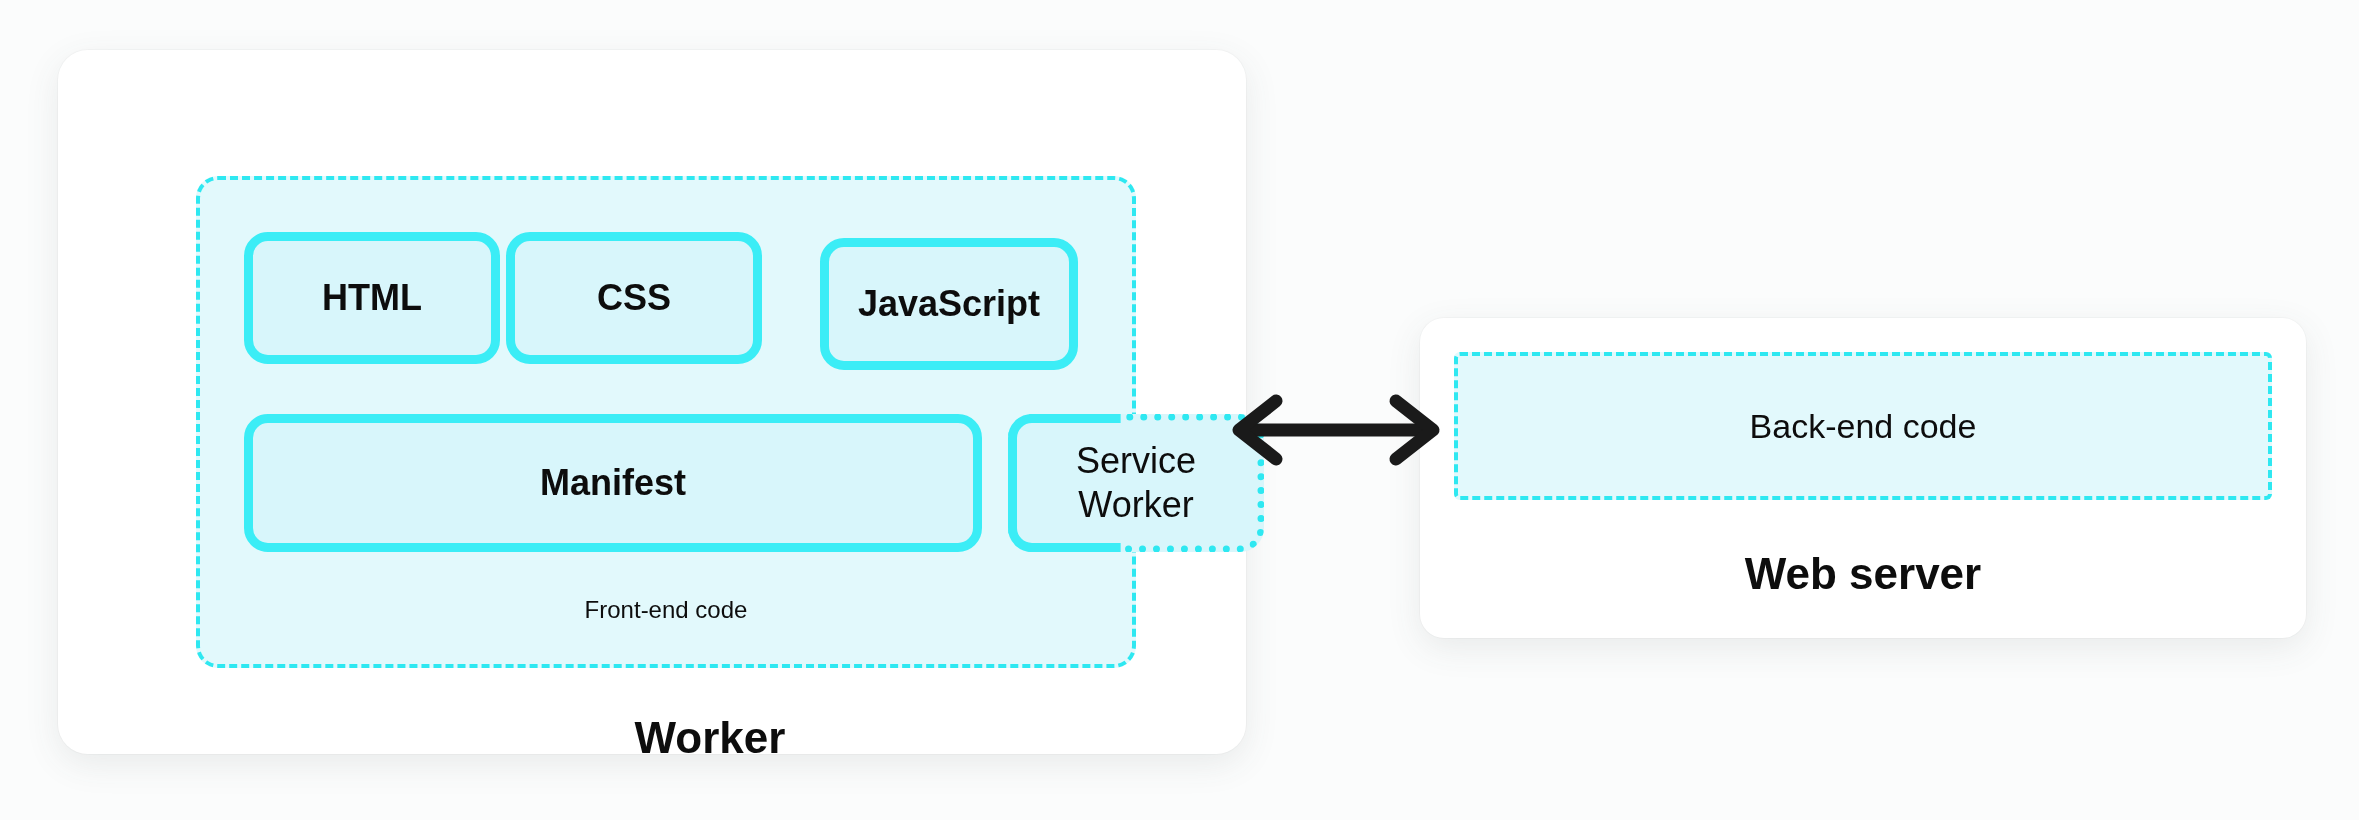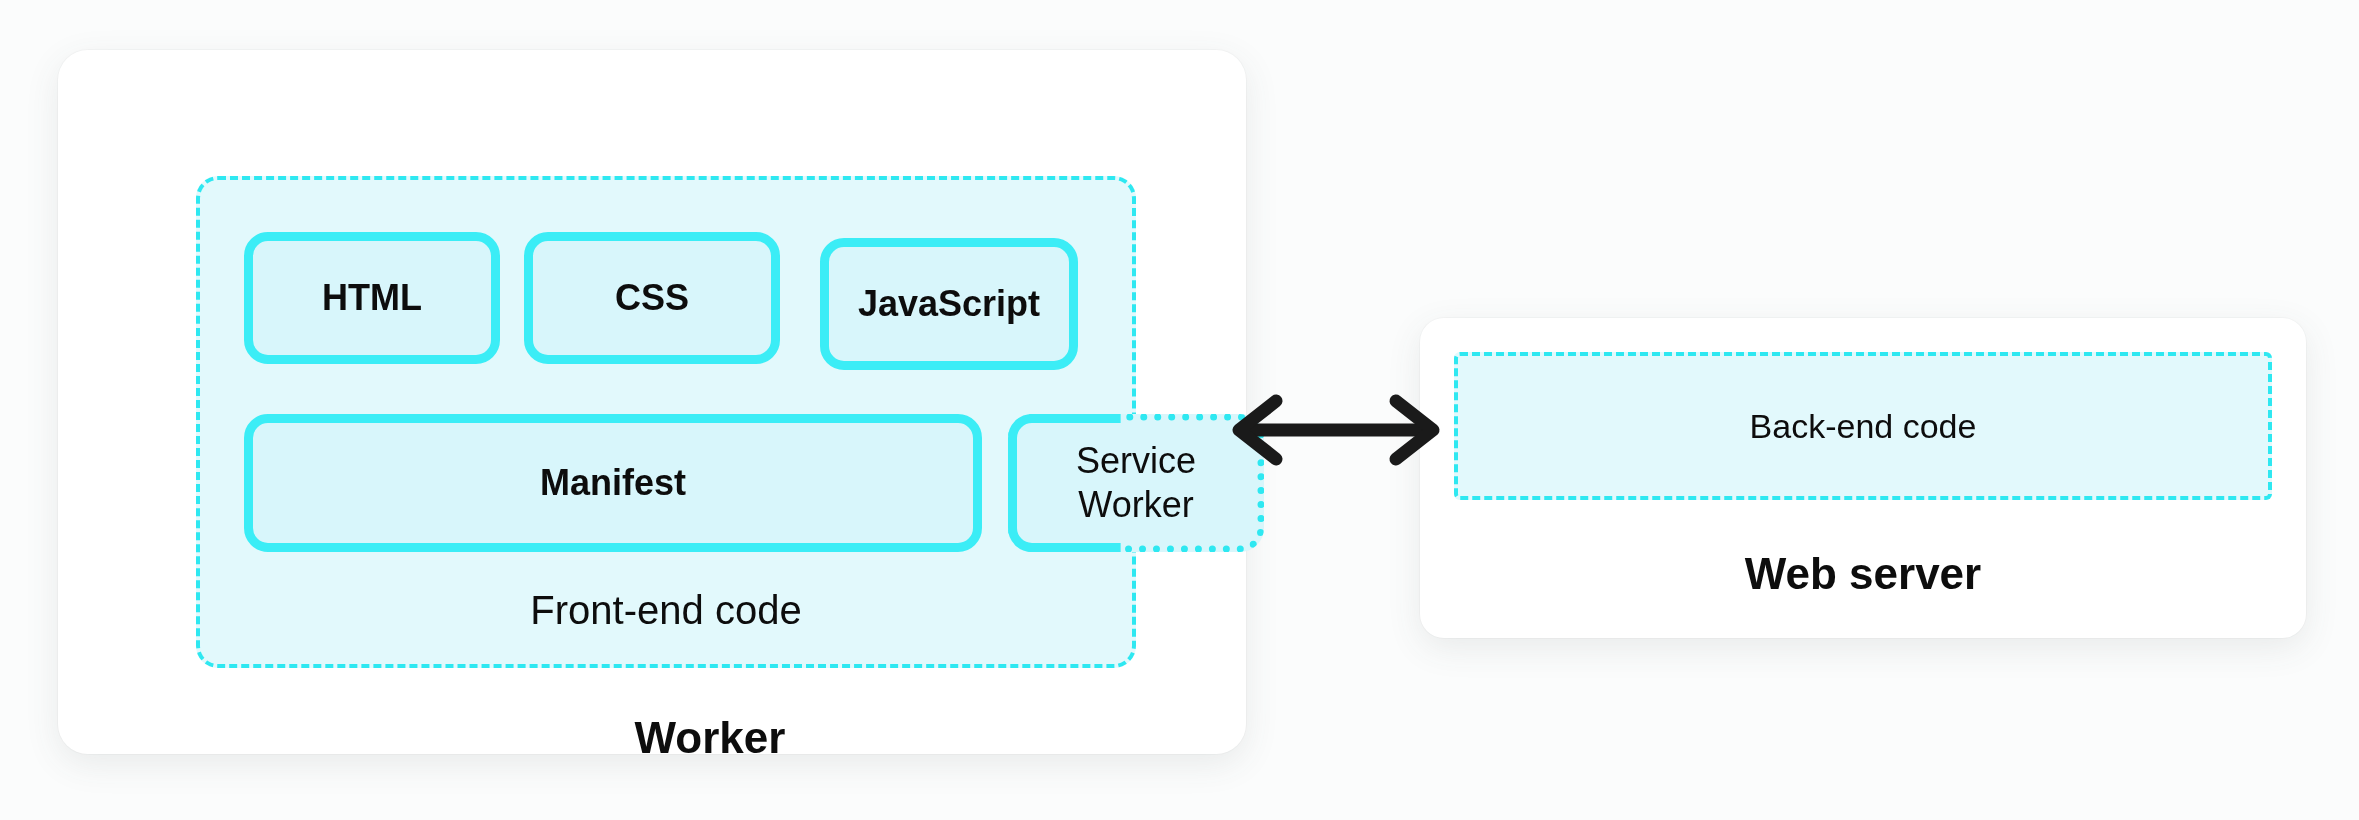--- a/index.html
+++ b/index.html
@@ -46,21 +46,21 @@
     position:absolute;
     background:var(--box-fill);
     border:9px solid var(--cyan-solid);
     border-radius:24px;
     display:flex;align-items:center;justify-content:center;
     text-align:center;
     font-weight:bold;font-size:36px;line-height:1.2;
     z-index:2;
   }
   .html-box{left:186px;top:182px;width:256px;height:132px;}
-  .css-box{left:466px;top:182px;width:256px;height:132px;}
+  .css-box{left:448px;top:182px;width:256px;height:132px;}
   .js-box{left:762px;top:188px;width:258px;height:132px;}
   .manifest-box{left:186px;top:364px;width:738px;height:138px;}
 
   .sw-box{
     position:absolute;
     left:950px;top:364px;width:256px;height:138px;
     z-index:3;
   }
   .sw-base{
     position:absolute;inset:0;
@@ -79,21 +79,21 @@
     display:flex;align-items:center;justify-content:center;
     text-align:center;
     font-weight:normal;font-size:36px;line-height:1.22;
     padding:0 34px;
   }
 
   .frontend-label{
     position:absolute;
     left:138px;top:540px;width:940px;
     text-align:center;
-    font-size:40px;line-height:40px;
+    font-size:24px;line-height:40px;
     z-index:2;
   }
   .device-label{
     position:absolute;
     left:58px;top:664px;width:1188px;
     text-align:center;
     font-weight:bold;font-size:44px;line-height:48px;
   }
 
   .arrow-wrap{

